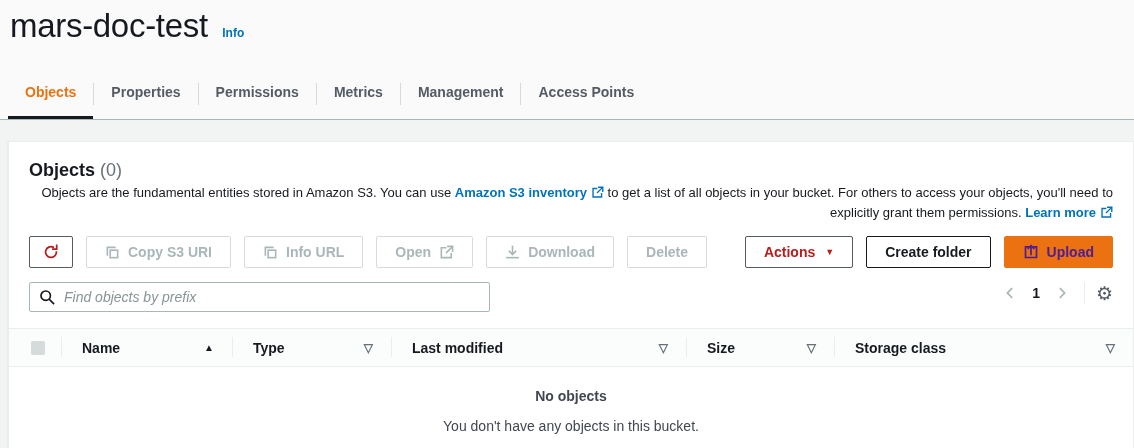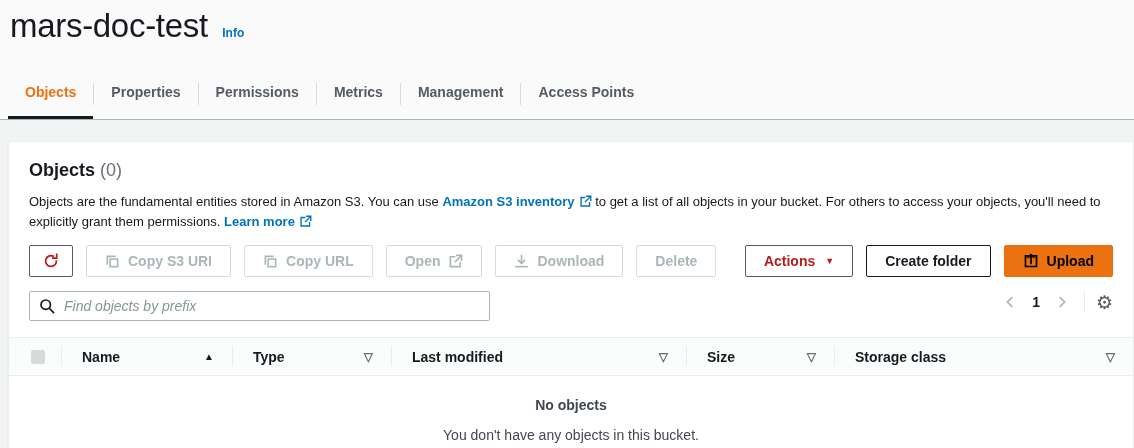--- a/index.html
+++ b/index.html
@@ -22,36 +22,36 @@
   .tab.active { color: #ec7211; border-bottom-color: #16191f; }
   .tab-divider { width: 1px; background: #d5dbdb; margin: 9px 0 14px; }
 
   
   .content { padding: 21px 0 0 8px; }
   .panel { background: #fff; border: 1px solid #eaeded; box-shadow: 0 1px 1px 0 rgba(0,28,36,.2); min-height: 310px; }
 
   .panel-header { padding: 18px 20px 0; }
   .panel-header h2 { margin: 0; font-size: 18px; font-weight: 700; }
   .obj-count { color: #687078; font-weight: 400; }
-  .desc { margin: 11px 0 0; font-size: 13px; line-height: 20px; color: #16191f; max-width: 1092px; }
+  .desc { margin: 2px 0 0; font-size: 13px; line-height: 20px; color: #16191f; max-width: 1092px; text-align: right; }
   .desc a { color: #0073bb; font-weight: 700; text-decoration: none; white-space: nowrap; cursor: pointer; }
   .ext-ic { vertical-align: -2px; margin-left: 4px; }
 
   
   .toolbar { display: flex; align-items: center; gap: 13px; padding: 13px 20px 0; }
   .btn {
     height: 32px; display: inline-flex; align-items: center; justify-content: center; gap: 8px;
     padding: 0 18px; background: #fff; border: 1px solid #d5dbdb; border-radius: 2px;
     font-family: "Liberation Sans", sans-serif; font-size: 14px; font-weight: 700;
     color: #aab7b8; cursor: default; white-space: nowrap;
   }
   .btn.enabled { border-color: #545b64; color: #b91c1c; cursor: pointer; }
   .btn.dark { border-color: #16191f; color: #16191f; cursor: pointer; }
   .btn.icon-only { padding: 0 13px; }
-  .btn.primary { background: #ec7211; border-color: #ec7211; color: #000000; cursor: pointer; }
+  .btn.primary { background: #ec7211; border-color: #ec7211; color: #4c1d95; cursor: pointer; }
   .push-right { margin-left: auto; }
   .caret { font-size: 9px; line-height: 1; margin-left: 2px; }
 
   
   .search-row { display: flex; align-items: flex-start; padding: 14px 20px 0; }
   .search-box { display: flex; align-items: center; gap: 7px; width: 461px; height: 30px;
     border: 1px solid #aab7b8; border-radius: 2px; background: #fff; padding: 0 9px; }
   .search-box input { border: none; outline: none; flex: 1; background: transparent;
     font-family: "Liberation Sans", sans-serif; font-size: 14px; font-style: italic; color: #16191f; }
   .search-box input::placeholder { color: #879596; font-style: italic; opacity: 1; }
@@ -140,21 +140,21 @@
             <rect x="5.5" y="5.5" width="8" height="8"></rect>
             <path d="M10.5 2.5h-8v8"></path>
           </svg>
         <span>Copy S3 URI</span>
       </button>
       <button class="btn">
         <svg class="stroke-ic" width="15" height="15" viewBox="0 0 16 16">
             <rect x="5.5" y="5.5" width="8" height="8"></rect>
             <path d="M10.5 2.5h-8v8"></path>
           </svg>
-        <span>Copy URL</span>
+        <span>Info URL</span>
       </button>
       <button class="btn">
         <span>Open</span>
         <svg class="stroke-ic" width="15" height="15" viewBox="0 0 16 16">
             <path d="M13 9.5v4H2.5V3H7"></path>
             <path d="M9.5 1.5h5v5"></path>
             <path d="M14 2L8 8"></path>
           </svg>
       </button>
       <button class="btn">

